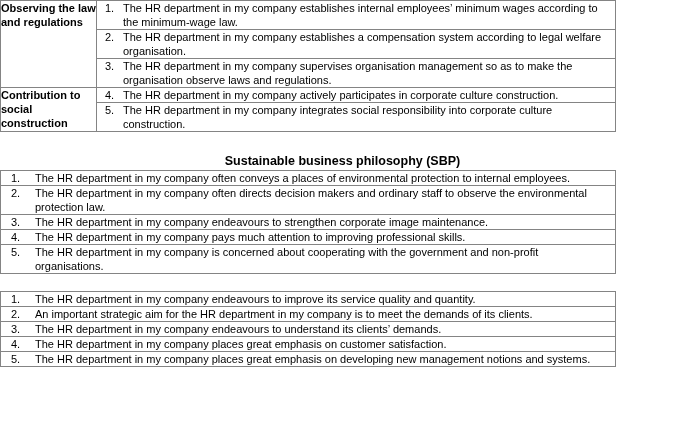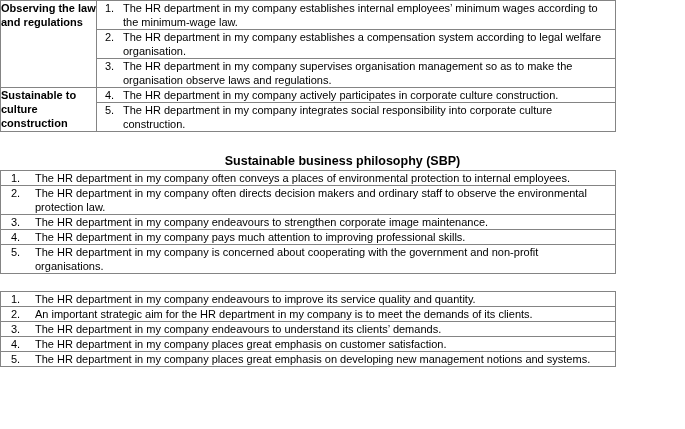--- a/index.html
+++ b/index.html
@@ -90,21 +90,21 @@
       </tr>
       <tr>
         <td class="item-cell">
           <div class="item">
             <span class="num">3.</span>
             <span class="txt">The HR department in my company supervises organisation management so as to make the organisation observe laws and regulations.</span>
           </div>
         </td>
       </tr>
       <tr>
-        <td class="group-cell" rowspan="2">Sustainable to culture construction</td>
+        <td class="group-cell" rowspan="2">Contribution to social construction</td>
         <td class="item-cell">
           <div class="item">
             <span class="num">4.</span>
             <span class="txt">The HR department in my company actively participates in corporate culture construction.</span>
           </div>
         </td>
       </tr>
       <tr>
         <td class="item-cell">
           <div class="item">

